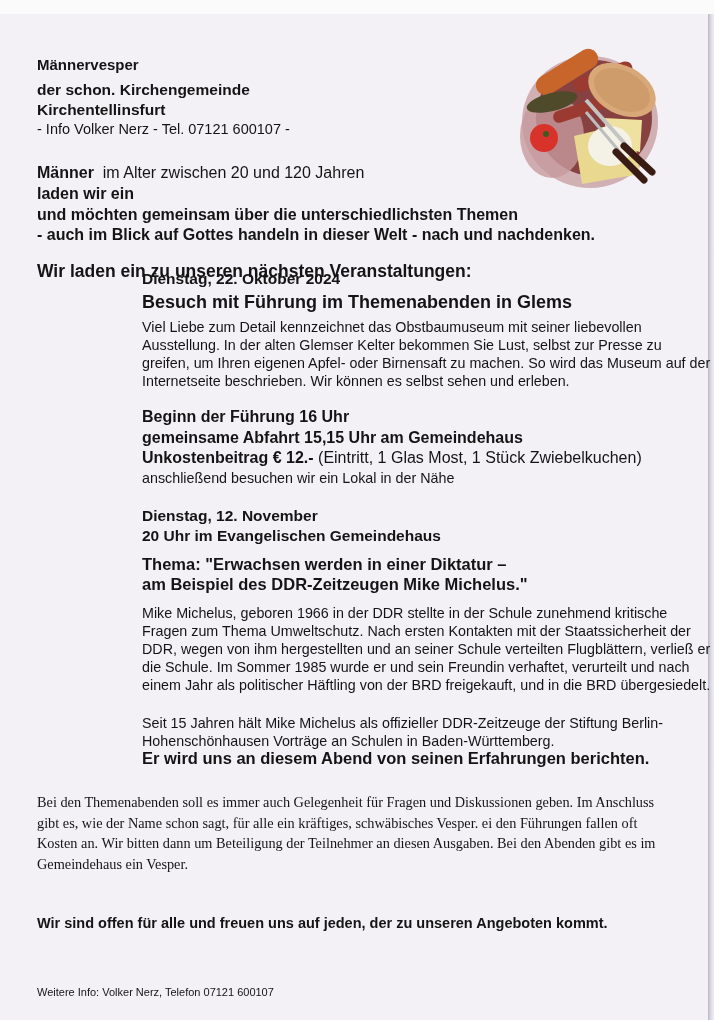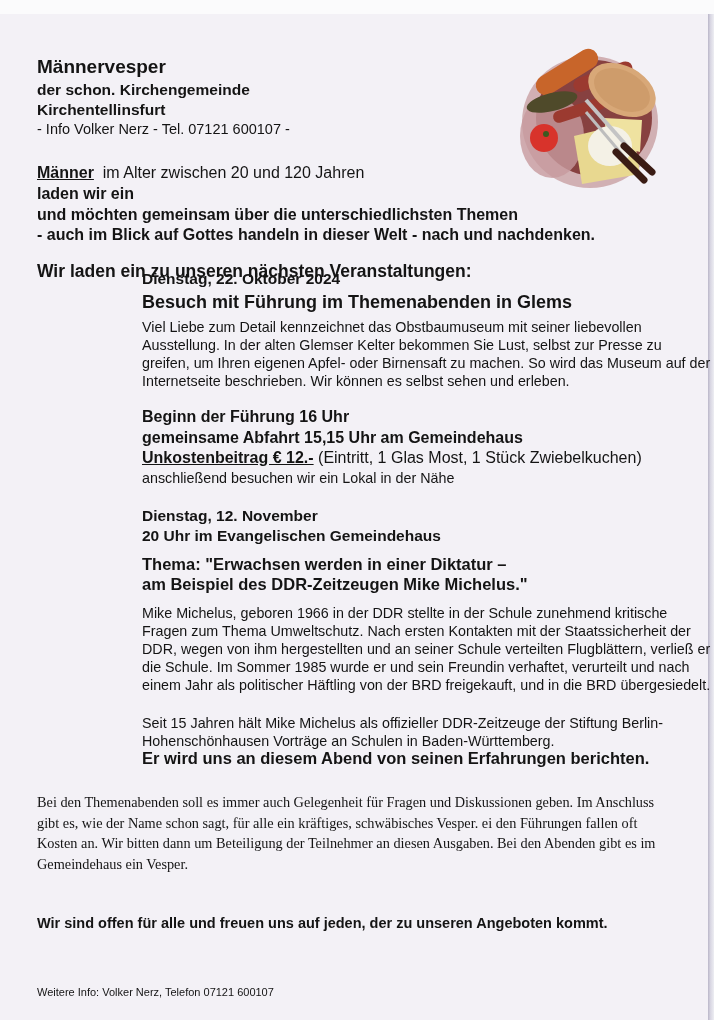--- a/index.html
+++ b/index.html
@@ -11,23 +11,23 @@
       position: relative;
     }
     .top-strip { position: absolute; left: 0; top: 0; width: 714px; height: 14px; background: #fbfbfc; }
     .page {
       position: absolute; left: 0; top: 14px; width: 708px; height: 1006px;
       background: #f3f1f6;
     }
     .right-edge { position: absolute; left: 708px; top: 14px; width: 6px; height: 1006px;
       background: linear-gradient(to right, #b9b6c8, #d8d6e2 40%, #eeeef3); }
     .abs { position: absolute; white-space: nowrap; }
-    .b { font-weight: bold; text-decoration: underline; }
+    .b { font-weight: bold; }
 
-    .title { left: 37px; top: 56px; font-size: 19px; font-weight: bold; }
+    .title { left: 37px; top: 56px; font-size: 15px; font-weight: bold; }
     .sub1 { left: 37px; top: 81px; font-size: 15.5px; font-weight: bold; }
     .sub2 { left: 37px; top: 101px; font-size: 15.5px; font-weight: bold; }
     .info { left: 37px; top: 121px; font-size: 14.5px; }
 
     .intro { left: 37px; font-size: 16px; }
     .intro1 { top: 164px; }
     .intro2 { top: 185px; font-weight: bold; }
     .intro3 { top: 206px; font-weight: bold; }
     .intro4 { top: 226px; font-weight: bold; }
     .intro5 { top: 261px; font-weight: bold; font-size: 17.5px; }

